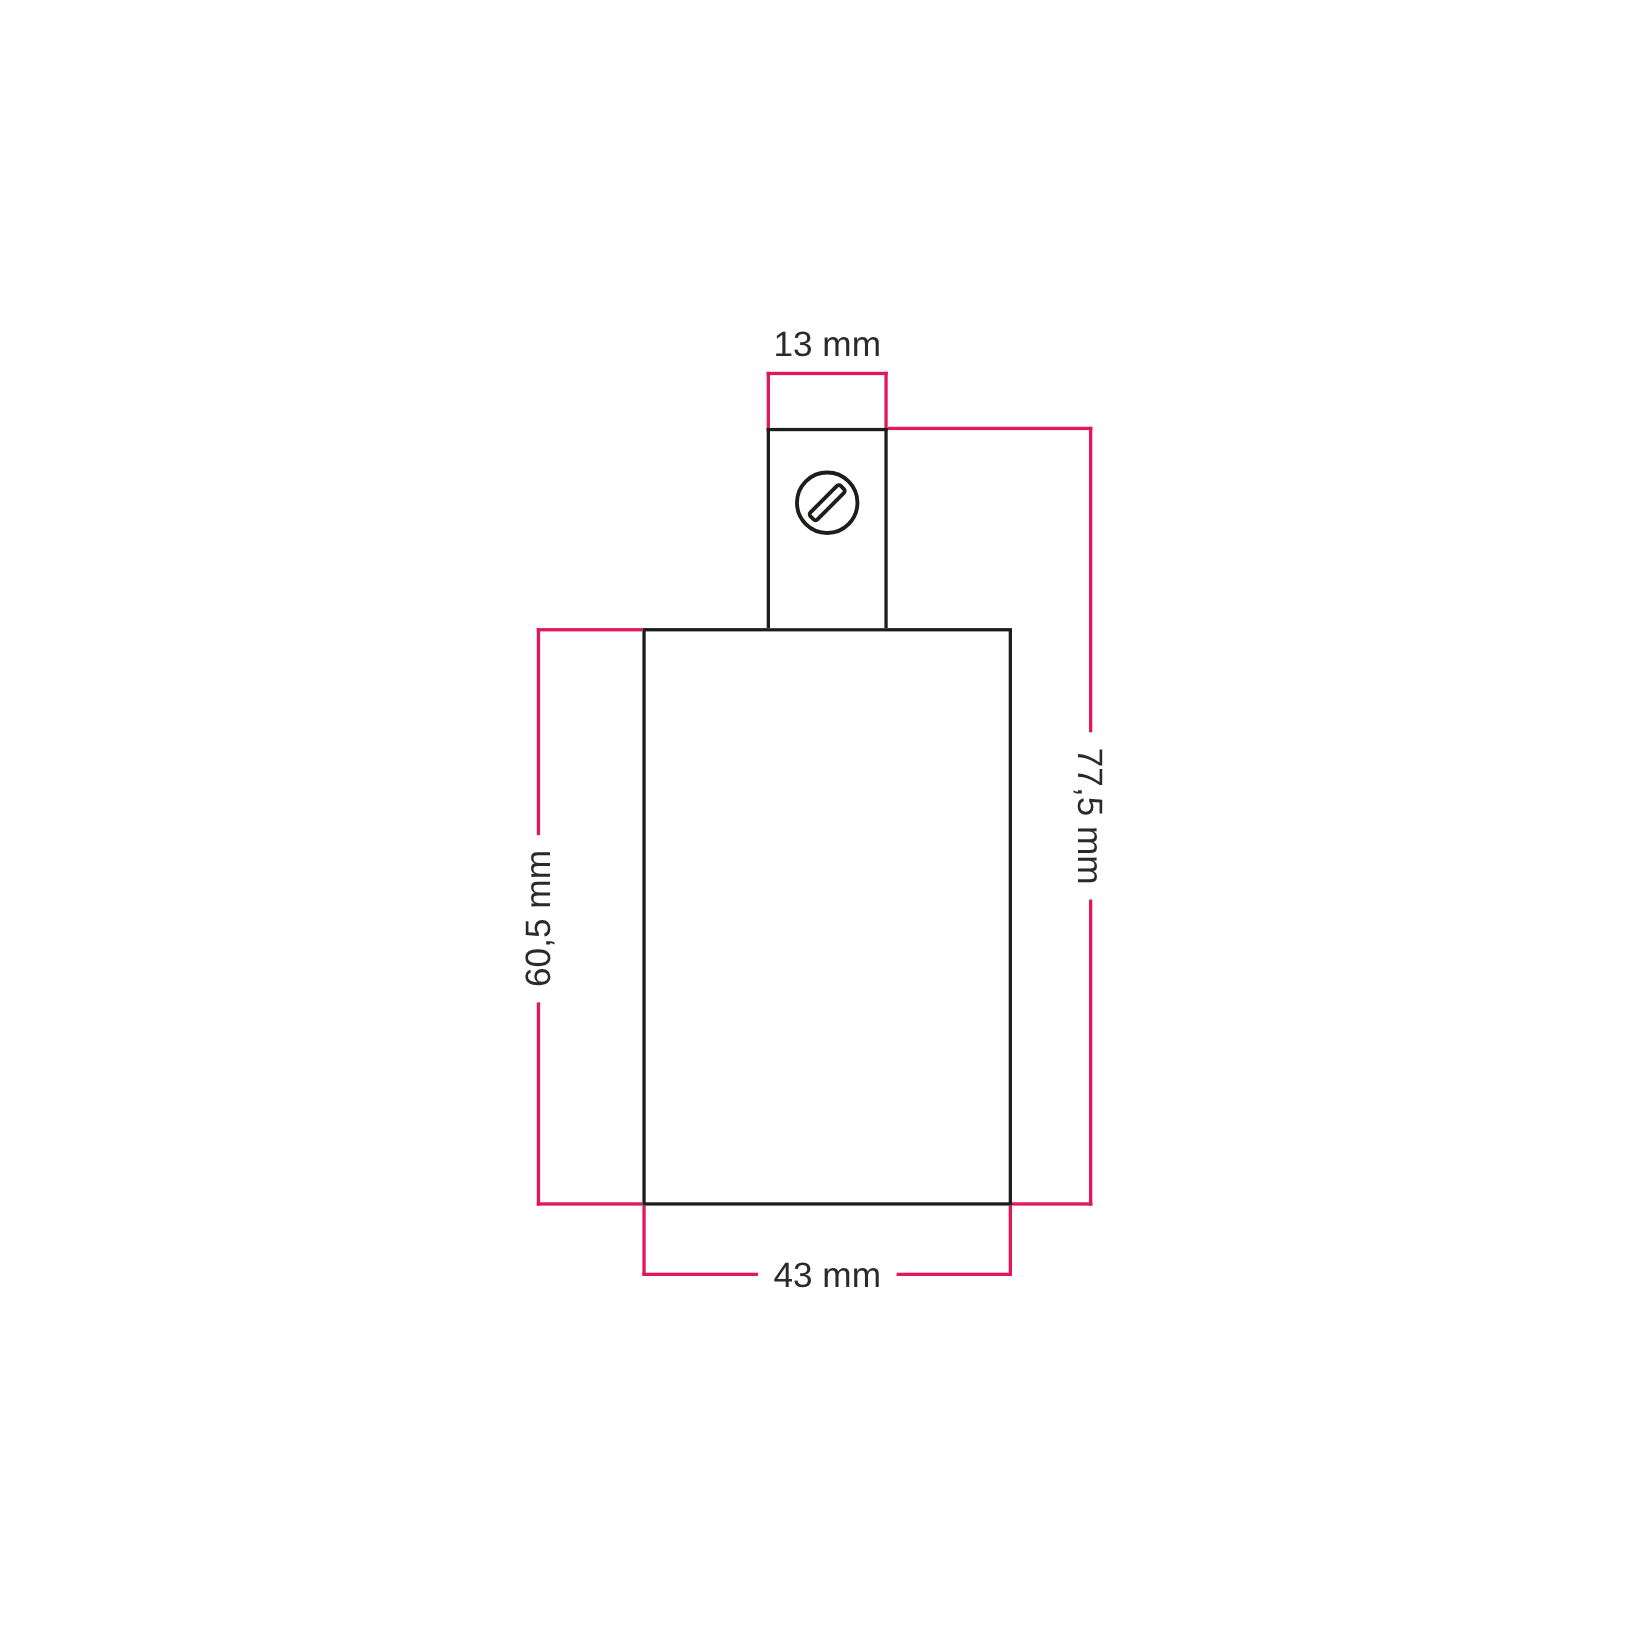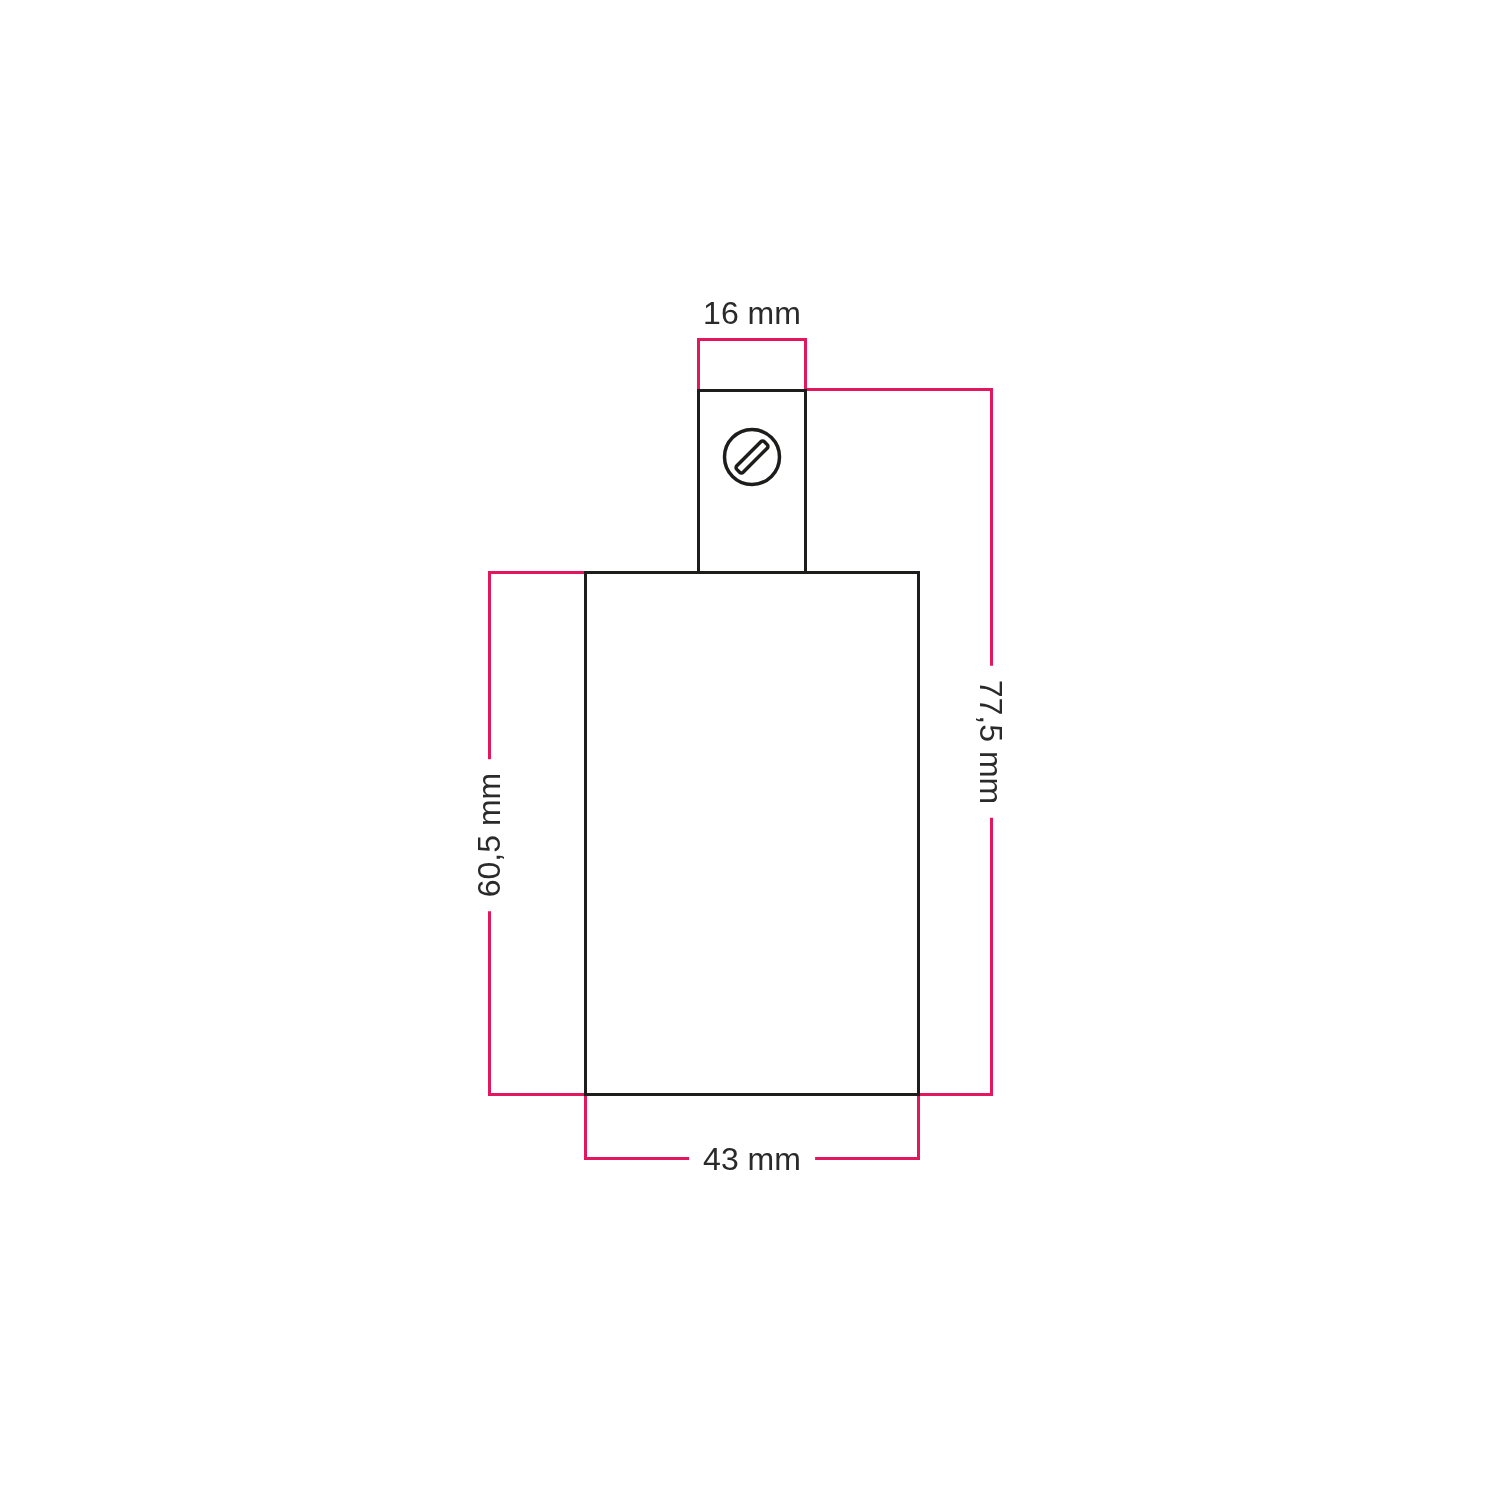--- a/index.html
+++ b/index.html
@@ -98,18 +98,18 @@
   <div class="dim-bracket-bottom"></div>
 
   <div class="body-rect"></div>
   <div class="clamp-rect"></div>
 
   <svg class="screw" viewBox="0 0 64 64" aria-hidden="true">
     <circle cx="32" cy="32" r="27.5" fill="#ffffff" stroke="#1d1d1b" stroke-width="3.5"></circle>
     <rect x="12.5" y="27.5" width="39" height="9" rx="2.5" fill="#ffffff" stroke="#1d1d1b" stroke-width="3.5" transform="rotate(-45 32 32)"></rect>
   </svg>
 
-  <div class="dim-label label-top">16 mm</div>
+  <div class="dim-label label-top">13 mm</div>
   <div class="dim-label label-right">77,5 mm</div>
   <div class="dim-label label-left">60,5 mm</div>
   <div class="dim-label label-bottom">43 mm</div>
 
 </div>
 
 </body></html>

